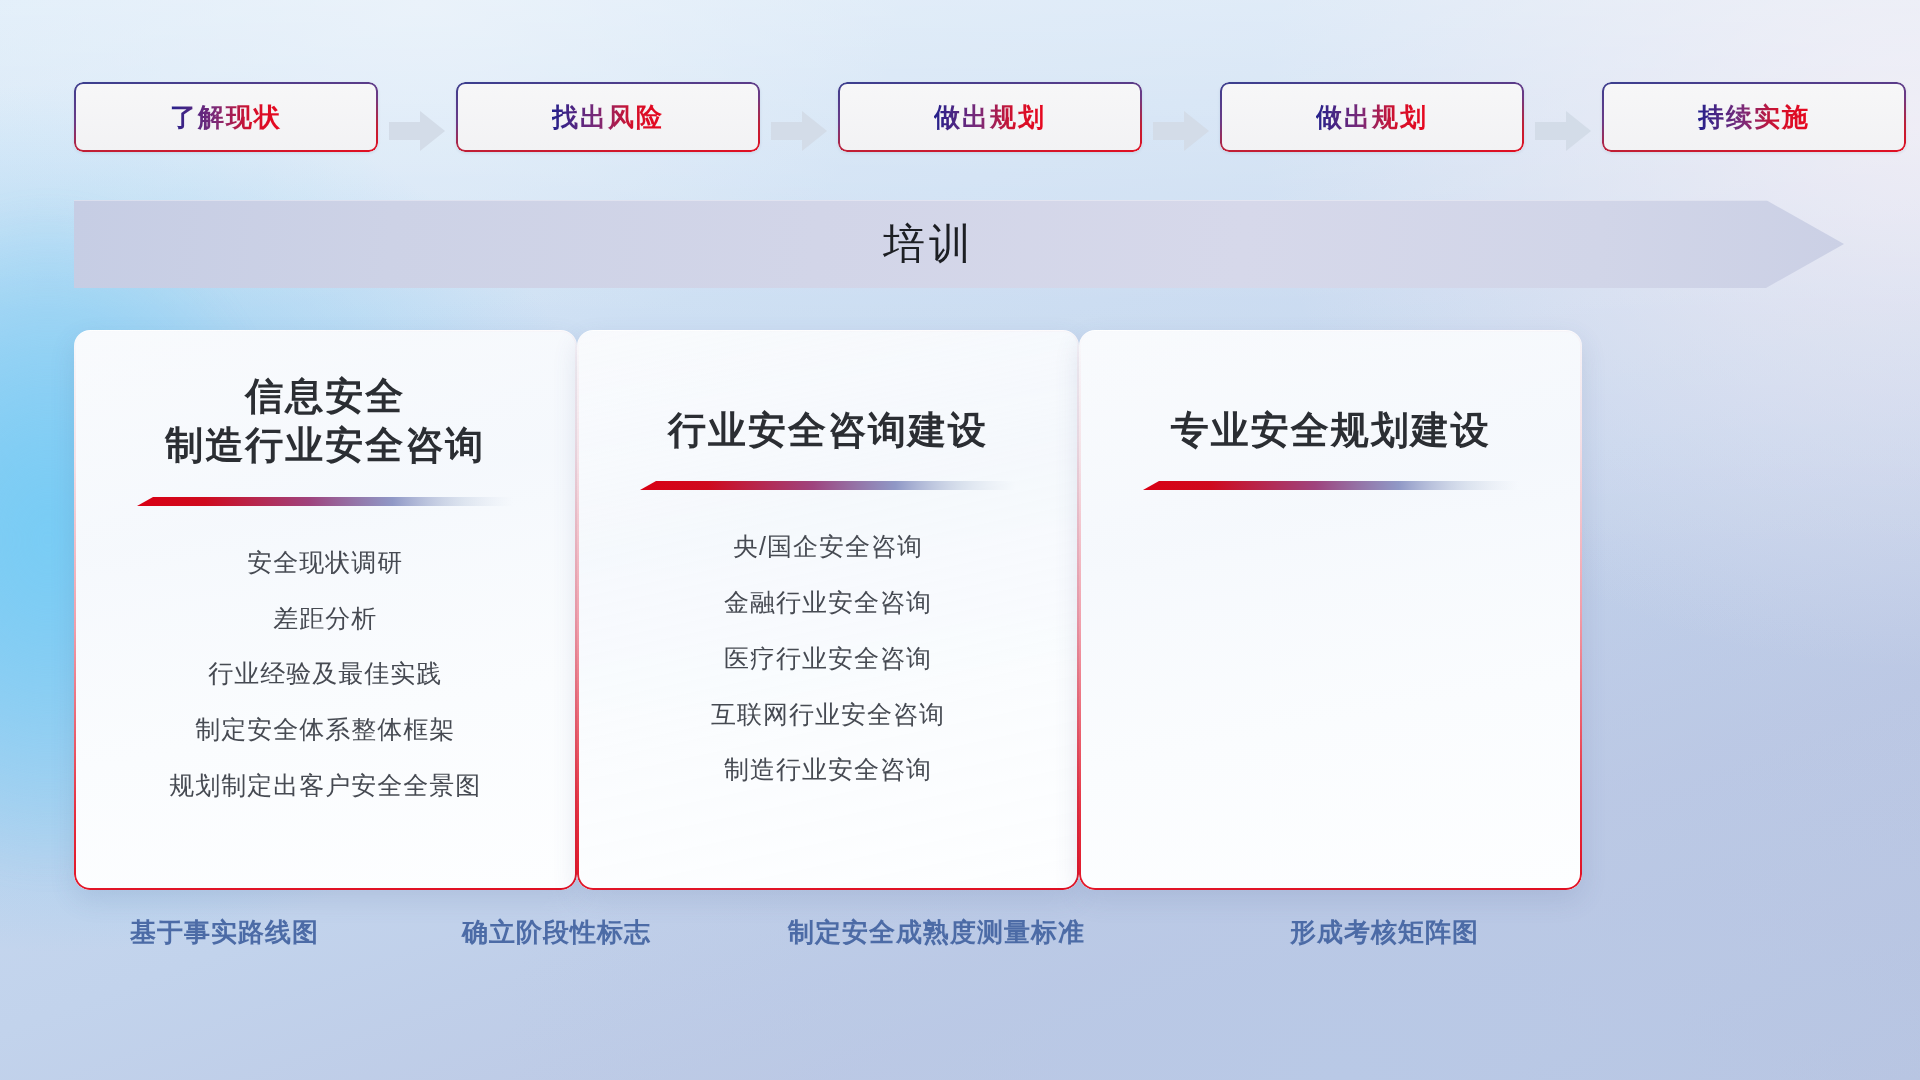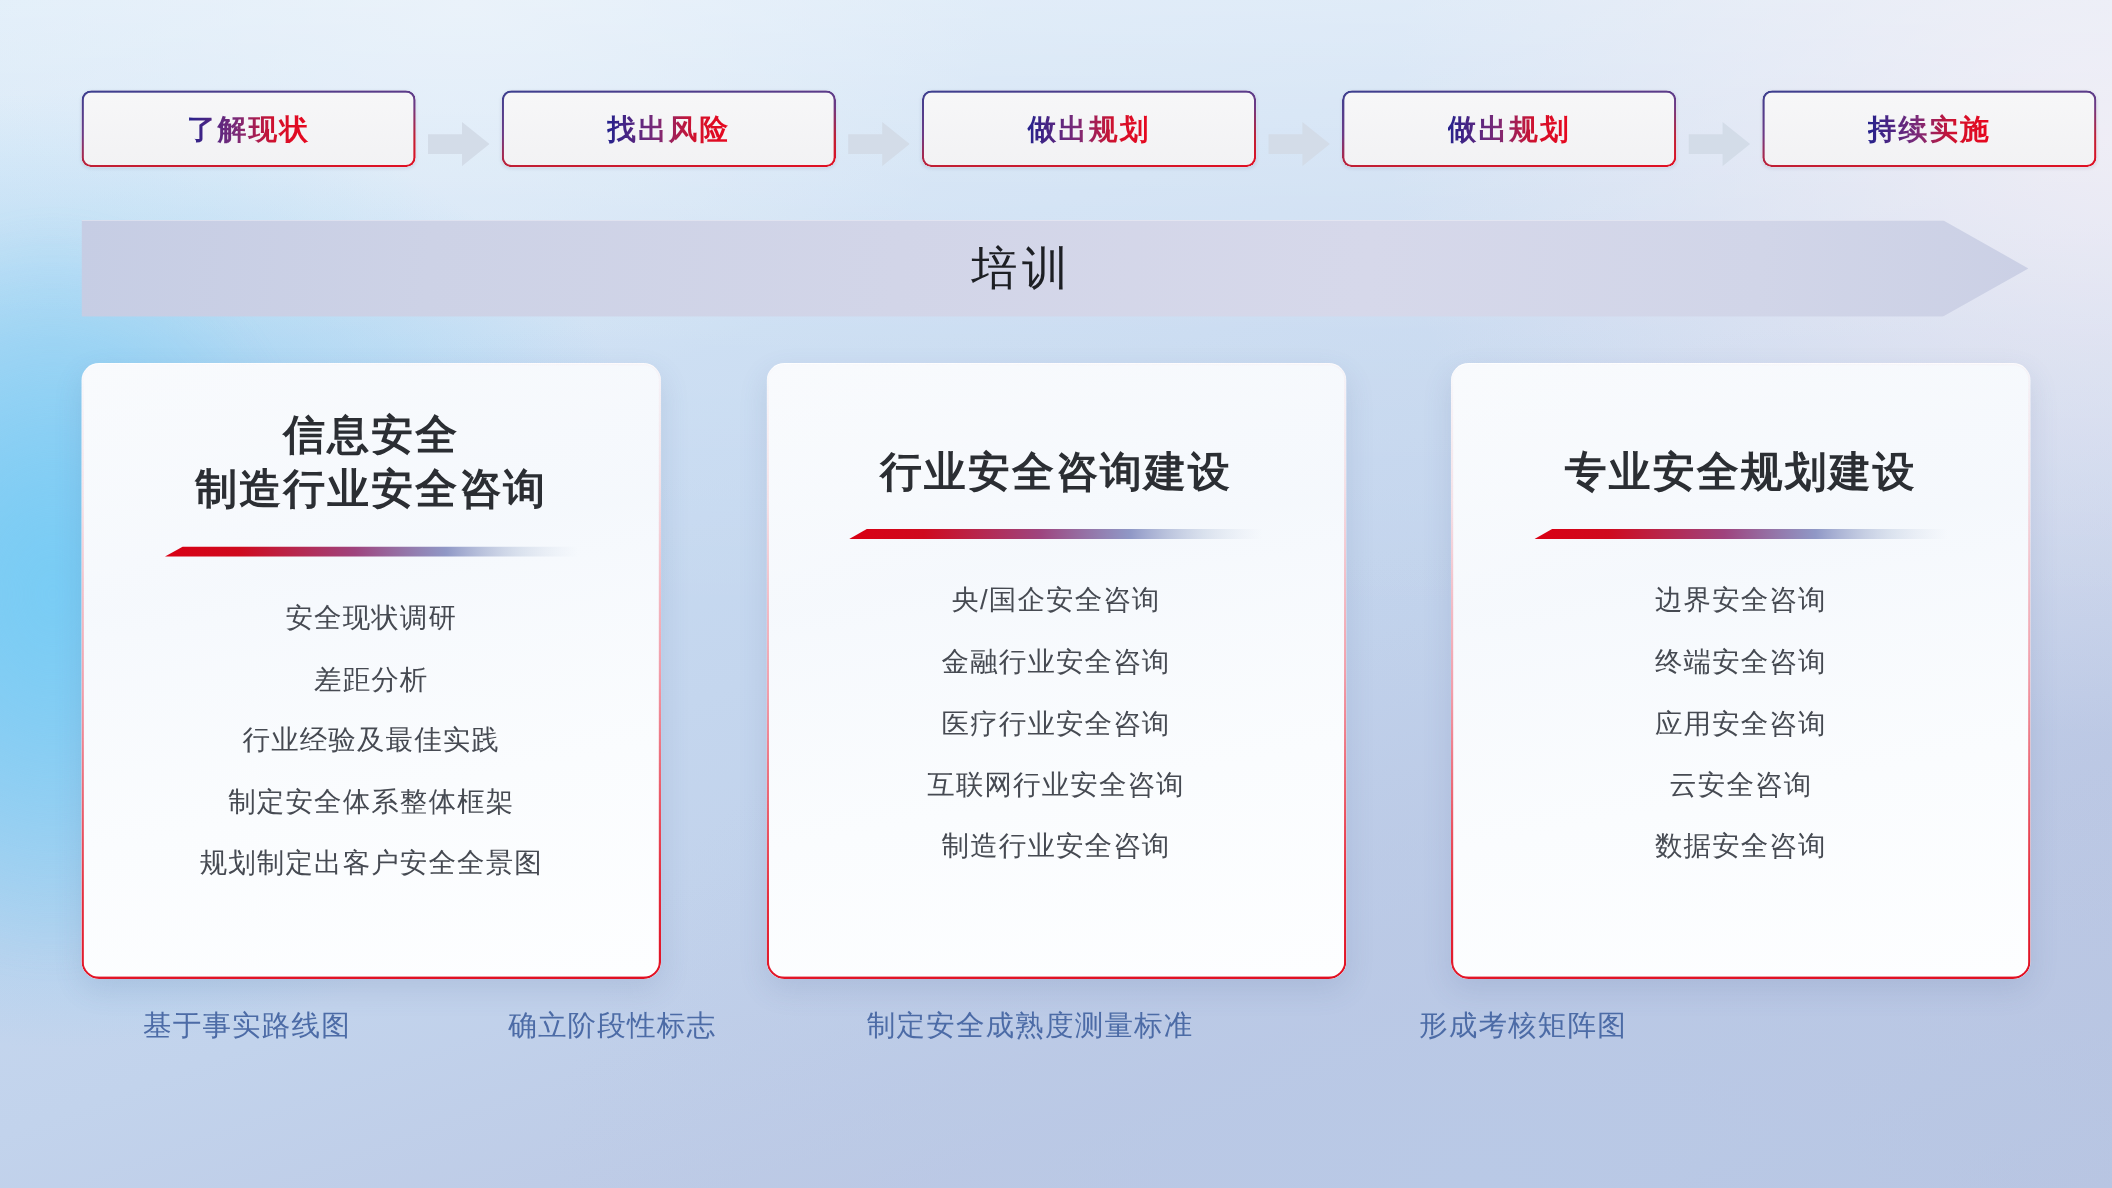--- a/index.html
+++ b/index.html
@@ -85,22 +85,22 @@
   #banner-title{
     position:absolute; inset:0;
     display:flex; align-items:center; justify-content:center;
     padding-right:60px;
     font-size:42px; font-weight:normal; letter-spacing:4px;
     color:#1d1f24;
   }
 
   
   #cards{
-    position:absolute; left:74px; top:330px; width:1772px; height:565px;
-    display:flex; justify-content:space-between;
+    position:absolute; left:74px; top:330px; width:1508px; height:565px;
+    display:flex; justify-content:flex-end;
   }
   .card{
     position:relative;
     width:527px; height:560px;
     border-radius:16px;
     background:
       linear-gradient(168deg, rgba(255,255,255,.72) 0%, rgba(246,249,253,.88) 34%, rgba(250,252,254,.95) 66%, rgba(253,254,255,.99) 100%),
       linear-gradient(180deg,#e7eef8 0%,#f6f9fc 60%,#ffffff 100%);
     box-shadow:0 10px 26px rgba(70,95,140,.14), inset 0 1px 0 rgba(255,255,255,.85);
     overflow:visible;
@@ -149,21 +149,21 @@
   .card-list li{
     font-size:25px; color:#464a52; letter-spacing:1px; line-height:1.35;
   }
 
   
   #footnotes{
     position:absolute; left:0; top:915px; width:1920px; height:50px;
   }
   .footnote{
     position:absolute;
-    font-size:26px; font-weight:normal; letter-spacing:1px;
+    font-size:26px; font-weight:bold; letter-spacing:1px;
     color:#4c6ba6; white-space:nowrap;
   }
 </style>
 </head>
 <body>
 
 <div id="bg-layer">
   <div id="bg-base"></div>
   <div id="bg-sheen"></div>
   <div id="bg-left-glow"></div>
@@ -290,27 +290,20 @@
                 <stop offset="18%" stop-color="#cf0a1e" stop-opacity="1"></stop>
                 <stop offset="46%" stop-color="#9a3a77" stop-opacity=".95"></stop>
                 <stop offset="68%" stop-color="#6e78b4" stop-opacity=".75"></stop>
                 <stop offset="86%" stop-color="#aebdd6" stop-opacity=".38"></stop>
                 <stop offset="100%" stop-color="#ccd6e4" stop-opacity="0"></stop>
               </linearGradient>
             </defs>
             <path d="M16 2 L376 2 L376 11 L0 11 Z" fill="url(#dg2)"></path>
           </svg>
         </div>
-        <ul class="card-list">
-          <li>边界安全咨询</li>
-          <li>终端安全咨询</li>
-          <li>应用安全咨询</li>
-          <li>云安全咨询</li>
-          <li>数据安全咨询</li>
-        </ul>
       </div>
     </div>
 
   <div id="footnotes">
       <div class="footnote" style="left: 130px;">基于事实路线图</div>
       <div class="footnote" style="left: 462px;">确立阶段性标志</div>
       <div class="footnote" style="left: 788px;">制定安全成熟度测量标准</div>
       <div class="footnote" style="left: 1290px;">形成考核矩阵图</div>
     </div>
 

